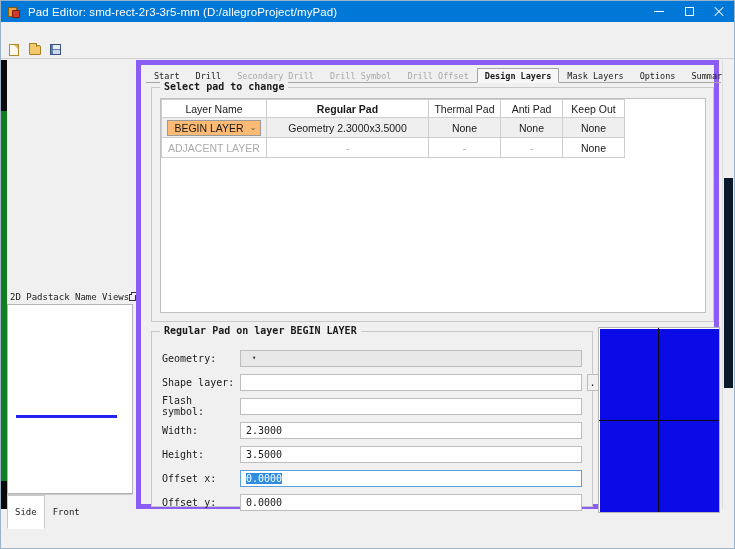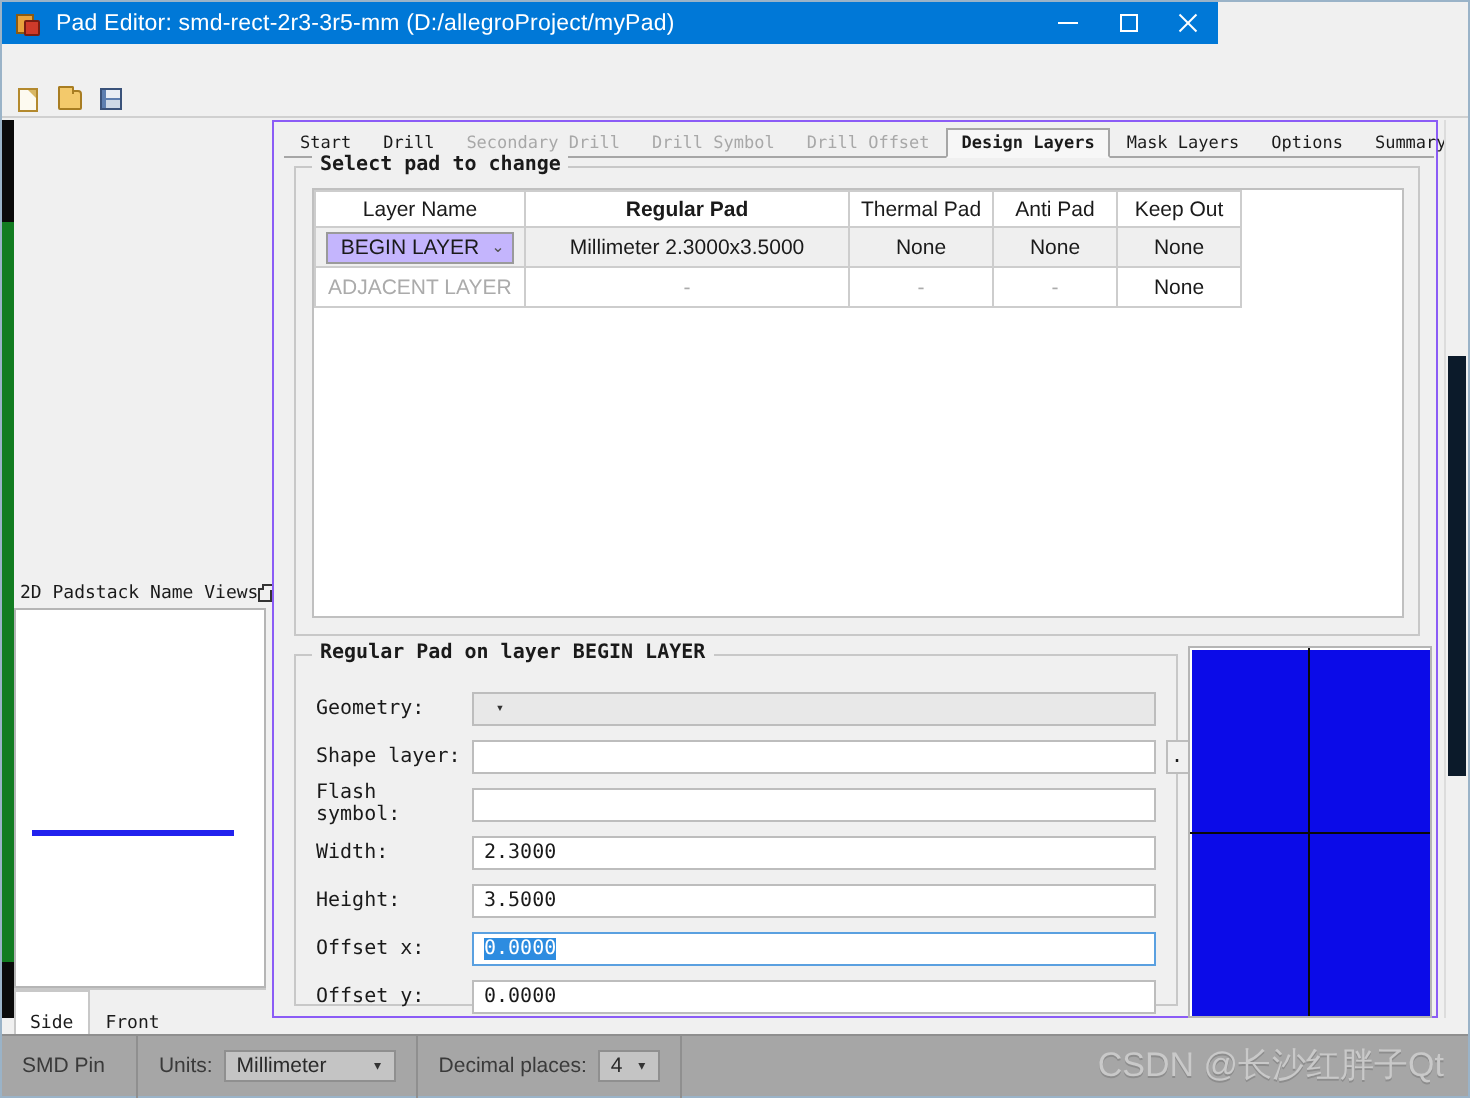--- a/index.html
+++ b/index.html
@@ -13,21 +13,21 @@
   #app {
     position: relative;
     width: 735px; height: 549px;
     background: #f0f0f0;
     border: 1px solid #9ab3c8;
   }
 
   
   .titlebar {
     position: absolute; left: 0; top: 0;
-    width: 608px; height: 21px;
+    width: 733px; height: 21px;
     background: #0078d7;
     display: flex; align-items: center;
     color: #ffffff;
   }
   .tb-icon {
     width: 16px; height: 16px;
     margin-left: 5px; margin-right: 6px;
     position: relative; flex: 0 0 auto;
   }
   .tb-icon .p1 {
@@ -216,21 +216,21 @@
   .side-tab.active {
     background: #ffffff;
     border: 1px solid #c8c8c8; border-bottom-color: #ffffff;
   }
 
   
   .main {
     position: absolute; left: 135px; top: 59px;
     width: 583px; height: 449px;
     background: #f0f0f0;
-    border: 1px solid #8b5cf6;
+    border: 5px solid #8b5cf6;
   }
 
   .tabstrip {
     position: absolute; left: 5px; top: 3px;
     height: 15px; display: flex;
     width: 575px;
     border-bottom: 1px solid #a6a6a6;
   }
   .tab {
     font-family: "DejaVu Sans Mono", monospace;
@@ -295,21 +295,21 @@
     text-align: center;
     padding: 0 3px;
   }
   tr.row1 td { background: #efefef; }
   tr.row2 td { background: #ffffff; color: #ababab; margin-top: 16px; }
   tr.row2 td.dark { color: #1a1a1a; }
   td.lname { text-align: left; padding: 0; }
   .combo-cell {
     margin: 1px 2px;
     height: 16px;
-    background: #c4b5fd;
+    background: #fdba74;
     border: 1px solid #9a9a9a;
     display: flex; align-items: center;
     font-size: 10.5px;
     padding-left: 4px;
     position: relative;
   }
   .combo-cell .cv { flex: 1 1 auto; }
   .combo-cell .chev {
     width: 14px; text-align: center;
     font-size: 8px; color: #555;
@@ -532,21 +532,21 @@
             </tr>
           </thead>
           <tbody>
             <tr class="row1">
               <td class="lname">
                 <div class="combo-cell">
                   <span class="cv">BEGIN LAYER</span>
                   <span class="chev">⌄</span>
                 </div>
               </td>
-              <td>Millimeter 2.3000x3.5000</td>
+              <td>Geometry 2.3000x3.5000</td>
               <td>None</td>
               <td>None</td>
               <td>None</td>
             </tr>
             <tr class="row2">
               <td class="lname disabled">ADJACENT LAYER</td>
               <td>-</td>
               <td>-</td>
               <td>-</td>
               <td class="dark">None</td>
@@ -622,34 +622,14 @@
       <div id="prev-pad"></div>
       <div id="prev-vline"></div>
       <div id="prev-hline"></div>
     </div>
   </div>
 
   <div class="vscroll">
     <div class="vthumb"></div>
   </div>
 
-  <div class="statusbar">
-    <div class="sb-sec">
-      <span class="sb-label">SMD Pin</span>
-    </div>
-    <div class="sb-sec">
-      <span class="sb-label">Units:</span>
-      <span class="sb-combo" style="width:86px">
-        <span class="cv">Millimeter</span>
-        <span class="chev">▾</span>
-      </span>
-    </div>
-    <div class="sb-sec">
-      <span class="sb-label">Decimal places:</span>
-      <span class="sb-combo" style="width:31px">
-        <span class="cv">4</span>
-        <span class="chev">▾</span>
-      </span>
-    </div>
-    <div class="watermark">CSDN @长沙红胖子Qt</div>
-  </div>
 
 </div>
 
 </body></html>

